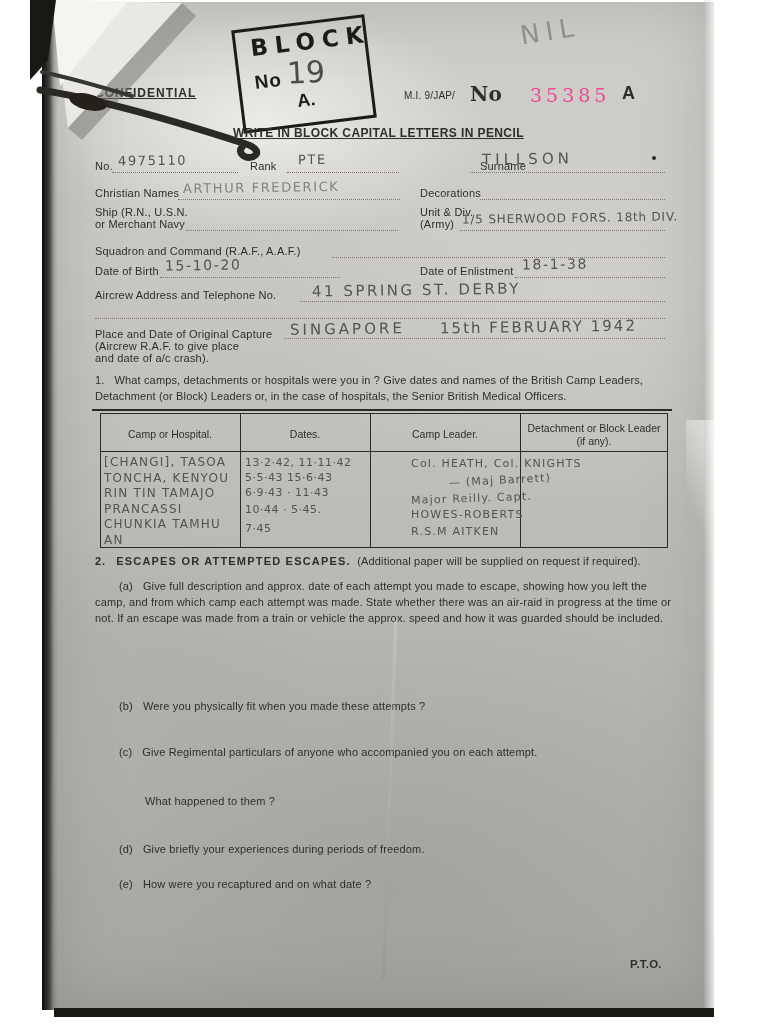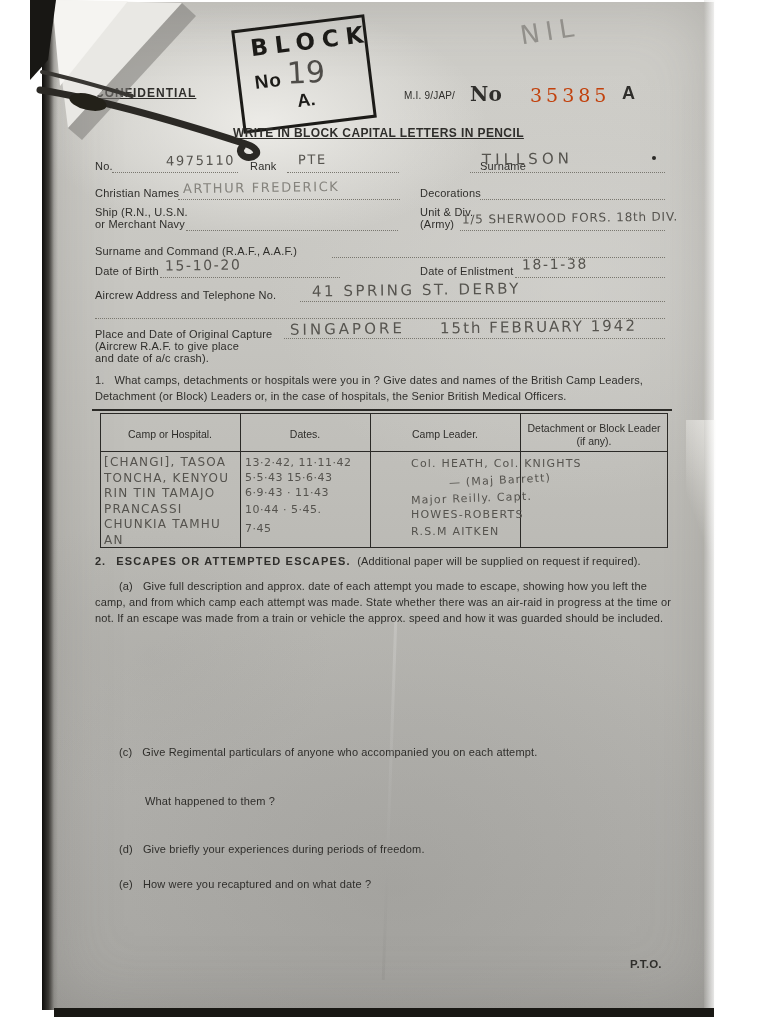--- a/index.html
+++ b/index.html
@@ -55,27 +55,27 @@
   <div class="stamp">
     <div class="l1">BLOCK</div>
     <div>
       <span class="no">No</span><span class="n19">19</span>
     </div>
     <div class="l3">A.</div>
   </div>
 
   <div class="lbl" style="left:404px;top:90px;font-size:10px;">M.I. 9/JAP/</div>
   <div class="lbl bold" style="left:470px;top:82px;font-size:20px;font-family:'DejaVu Serif',serif;">No</div>
-  <div class="lbl" style="left:530px;top:84px;font-size:19px;letter-spacing:4px;color:#c2410c;font-family:'DejaVu Serif',serif;">35385</div>
+  <div class="lbl" style="left:530px;top:84px;font-size:19px;letter-spacing:4px;color:#ec4899;font-family:'DejaVu Serif',serif;">35385</div>
   <div class="lbl bold" style="left:622px;top:83px;font-size:18px;">A</div>
 
   <div class="lbl bold u" style="left:233px;top:126px;font-size:12px;letter-spacing:0.4px;">WRITE IN BLOCK CAPITAL LETTERS IN PENCIL</div>
 
   <div class="lbl" style="left:95px;top:160px;">No.</div>
-  <div class="hw" style="left:118px;top:153px;margin-left:48px;">4975110</div>
+  <div class="hw" style="left:118px;top:153px;">4975110</div>
   <div class="dots" style="left:112px;top:172px;width:126px;"></div>
   <div class="lbl" style="left:250px;top:160px;">Rank</div>
   <div class="hw" style="left:298px;top:152px;">PTE</div>
   <div class="dots" style="left:287px;top:172px;width:112px;"></div>
   <div class="lbl" style="left:432px;top:160px;margin-left:48px;">Surname</div>
   <div class="hw" style="left:482px;top:150px;font-size:15px;letter-spacing:4px;">TILLSON</div>
   <div class="dots" style="left:470px;top:172px;width:195px;"></div>
   <div class="speck" style="left:652px;top:156px;"></div>
 
   <div class="lbl" style="left:95px;top:187px;">Christian Names</div>
@@ -85,21 +85,21 @@
   <div class="dots" style="left:480px;top:199px;width:185px;"></div>
 
   <div class="lbl" style="left:95px;top:206px;">Ship (R.N., U.S.N.</div>
   <div class="lbl" style="left:95px;top:218px;">or Merchant Navy</div>
   <div class="dots" style="left:186px;top:230px;width:212px;"></div>
   <div class="lbl" style="left:420px;top:206px;">Unit &amp; Div.</div>
   <div class="lbl" style="left:420px;top:218px;">(Army)</div>
   <div class="hw" style="left:462px;top:211px;font-size:12px;letter-spacing:0.8px;">1/5 SHERWOOD FORS. 18th DIV.</div>
   <div class="dots" style="left:460px;top:230px;width:205px;"></div>
 
-  <div class="lbl" style="left:95px;top:245px;">Surname and Command (R.A.F., A.A.F.)</div>
+  <div class="lbl" style="left:95px;top:245px;">Squadron and Command (R.A.F., A.A.F.)</div>
   <div class="dots" style="left:332px;top:257px;width:333px;"></div>
 
   <div class="lbl" style="left:95px;top:265px;">Date of Birth</div>
   <div class="hw" style="left:165px;top:257px;font-size:14px;">15-10-20</div>
   <div class="dots" style="left:160px;top:277px;width:180px;"></div>
   <div class="lbl" style="left:420px;top:265px;">Date of Enlistment</div>
   <div class="hw" style="left:522px;top:256px;font-size:14px;">18-1-38</div>
   <div class="dots" style="left:515px;top:277px;width:150px;"></div>
 
   <div class="lbl" style="left:95px;top:289px;">Aircrew Address and Telephone No.</div>
@@ -157,20 +157,23 @@
   </div>
 
   <p class="q" style="left:95px;top:553px;width:600px;text-indent:0;white-space:nowrap;">
     <span class="bold qkey" style="letter-spacing:1px;">2.</span><span class="bold" style="letter-spacing:1.2px;">ESCAPES OR ATTEMPTED ESCAPES.</span>&nbsp;&nbsp;<span>(Additional paper will be supplied on request if required).</span>
   </p>
 
   <p class="q" style="left:95px;top:578px;width:582px;">
     <span class="qkey">(a)</span><span>Give full description and approx. date of each attempt you made to escape, showing how you left the camp, and from which camp each attempt was made.  State whether there was an air-raid in progress at the time or not.  If an escape was made from a train or vehicle the approx. speed and how it was guarded should be included.</span>
   </p>
 
+  <p class="q" style="left:95px;top:698px;width:582px;">
+    <span class="qkey">(b)</span><span>Were you physically fit when you made these attempts ?</span>
+  </p>
 
   <p class="q" style="left:95px;top:744px;width:582px;">
     <span class="qkey">(c)</span><span>Give Regimental particulars of anyone who accompanied you on each attempt.</span>
   </p>
 
   <p class="q" style="left:95px;top:793px;width:582px;text-indent:50px;">
     <span>What happened to them ?</span>
   </p>
 
   <p class="q" style="left:95px;top:841px;width:582px;">

